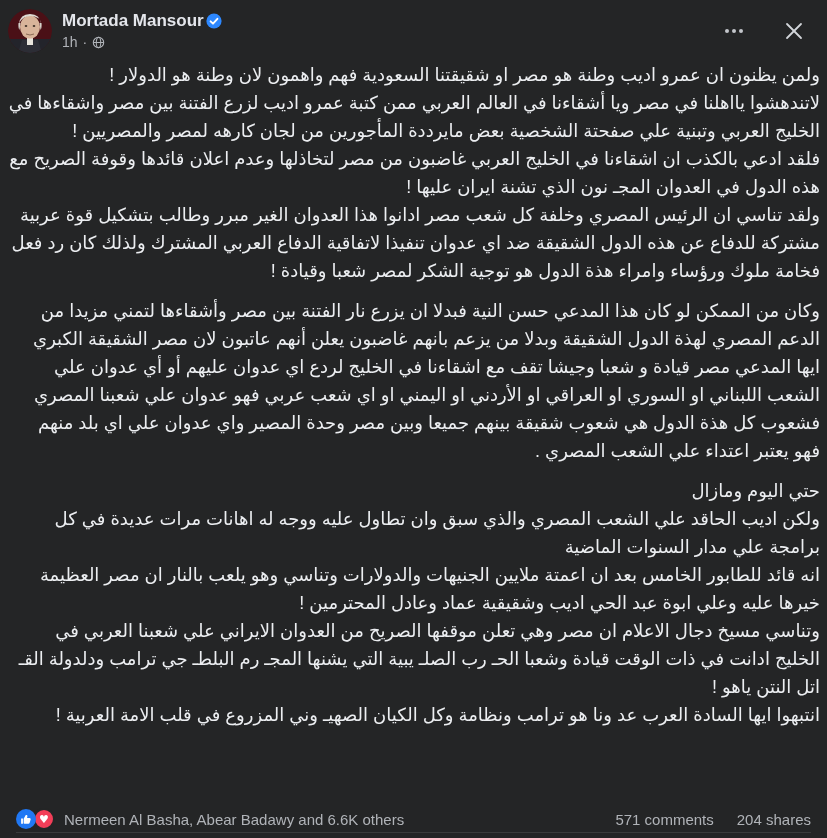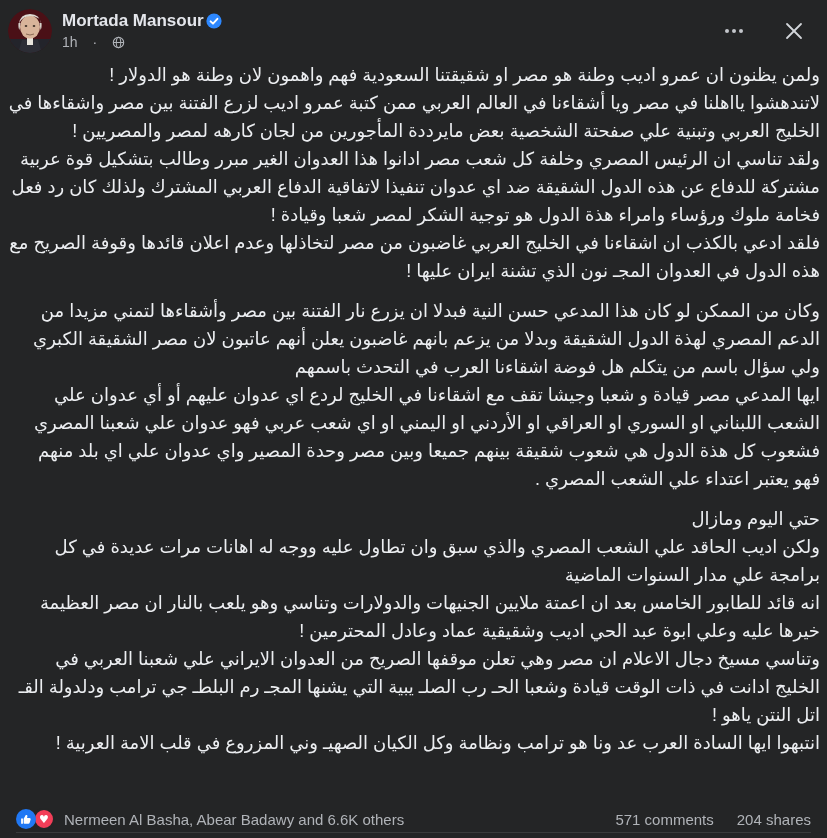--- a/index.html
+++ b/index.html
@@ -12,21 +12,21 @@
   .card{position:relative;width:827px;height:838px;background:#242526;}
 
   
   .header{display:flex;align-items:flex-start;padding:9px 16px 4px 8px;position:relative;}
   .avatar{width:44px;height:44px;border-radius:50%;overflow:hidden;flex:0 0 44px;cursor:pointer;}
   .avatar svg{display:block;}
   .header-info{margin-left:10px;padding-top:1px;}
   .name-row{display:flex;align-items:center;gap:2px;}
   .author-name{font-size:17px;font-weight:700;color:#e4e6eb;line-height:21px;cursor:pointer;}
   .badge{width:16px;height:16px;display:inline-block;}
-  .meta-row{display:flex;align-items:center;gap:15px;margin-top:3px;color:#b0b3b8;font-size:14px;line-height:16px;}
+  .meta-row{display:flex;align-items:center;gap:5px;margin-top:3px;color:#b0b3b8;font-size:14px;line-height:16px;}
   .header-actions{position:absolute;right:18px;top:16px;display:flex;align-items:center;gap:30px;}
   .icon-btn{background:none;border:none;padding:4px;cursor:pointer;display:flex;align-items:center;justify-content:center;}
 
   
   .post-text{
     direction:rtl;text-align:right;
     padding:4px 7px 0 7px;
     font-size:18px;line-height:28px;color:#eceef1;
   }
   .block{margin:0 0 12px 0;}
@@ -110,26 +110,25 @@
           <line x1="18" y1="4" x2="4" y2="18" stroke="#d3d6da" stroke-width="1.8" stroke-linecap="round"></line>
         </svg>
       </button>
     </div>
   </div>
 
   <div class="post-text">
     <div class="block">
       <div class="line">ولمن يظنون ان عمرو اديب وطنة هو مصر او شقيقتنا السعودية فهم واهمون لان وطنة هو الدولار !</div>
       <div class="line">لاتندهشوا يااهلنا في مصر ويا أشقاءنا في العالم العربي ممن  كتبة  عمرو اديب لزرع الفتنة بين مصر واشقاءها في الخليج العربي وتبنية علي صفحتة الشخصية بعض مايرددة المأجورين من لجان كارهه لمصر والمصريين !</div>
+      <div class="line">فلقد ادعي بالكذب ان اشقاءنا في الخليج العربي غاضبون من مصر لتخاذلها وعدم اعلان قائدها وقوفة الصريح مع هذه الدول في العدوان المجـ نون الذي تشنة ايران عليها !</div>
       <div class="line">ولقد تناسي ان الرئيس المصري وخلفة كل شعب مصر ادانوا هذا العدوان الغير مبرر وطالب بتشكيل قوة عربية مشتركة للدفاع عن هذه الدول الشقيقة ضد اي عدوان تنفيذا لاتفاقية الدفاع العربي المشترك ولذلك كان رد فعل فخامة ملوك ورؤساء وامراء هذة الدول هو توجية الشكر لمصر شعبا وقيادة !</div>
-      <div class="line">فلقد ادعي بالكذب ان اشقاءنا في الخليج العربي غاضبون من مصر لتخاذلها وعدم اعلان قائدها وقوفة الصريح مع هذه الدول في العدوان المجـ نون الذي تشنة ايران عليها !</div>
     </div>
     <div class="block">
       <div class="line">وكان من الممكن لو كان هذا المدعي حسن النية فبدلا ان يزرع نار الفتنة بين مصر وأشقاءها لتمني مزيدا من الدعم المصري لهذة الدول الشقيقة وبدلا من يزعم بانهم غاضبون يعلن أنهم عاتبون لان مصر الشقيقة الكبري</div>
-      <div class="line">ولي سؤال باسم من يتكلم هل فوضة اشقاءنا العرب في التحدث باسمهم</div>
       <div class="line">ايها المدعي مصر قيادة و شعبا وجيشا تقف مع اشقاءنا في الخليج لردع اي عدوان عليهم  أو أي عدوان علي الشعب اللبناني او السوري او العراقي او الأردني او اليمني او اي شعب عربي فهو عدوان علي شعبنا المصري فشعوب كل هذة الدول هي شعوب شقيقة بينهم جميعا وبين مصر وحدة المصير واي عدوان علي اي بلد منهم فهو يعتبر اعتداء علي الشعب المصري .</div>
     </div>
     <div class="block">
       <div class="line">حتي اليوم ومازال</div>
       <div class="line">ولكن اديب الحاقد علي الشعب المصري والذي سبق  وان تطاول عليه ووجه له اهانات  مرات عديدة في كل برامجة علي مدار السنوات الماضية</div>
       <div class="line">انه قائد للطابور الخامس بعد ان اعمتة ملايين الجنيهات والدولارات وتناسي وهو يلعب بالنار ان مصر العظيمة خيرها عليه وعلي ابوة عبد الحي اديب وشقيقية عماد وعادل المحترمين !</div>
       <div class="line">وتناسي مسيخ دجال الاعلام ان مصر وهي تعلن موقفها الصريح من العدوان الايراني علي شعبنا العربي في الخليج ادانت في ذات الوقت  قيادة وشعبا الحـ رب الصلـ يبية التي يشنها المجـ رم البلطـ جي ترامب ودلدولة القـ اتل النتن ياهو !</div>
       <div class="line">انتبهوا ايها السادة العرب عد ونا هو ترامب ونظامة وكل الكيان الصهيـ وني المزروع في قلب الامة العربية !</div>
     </div>
 

